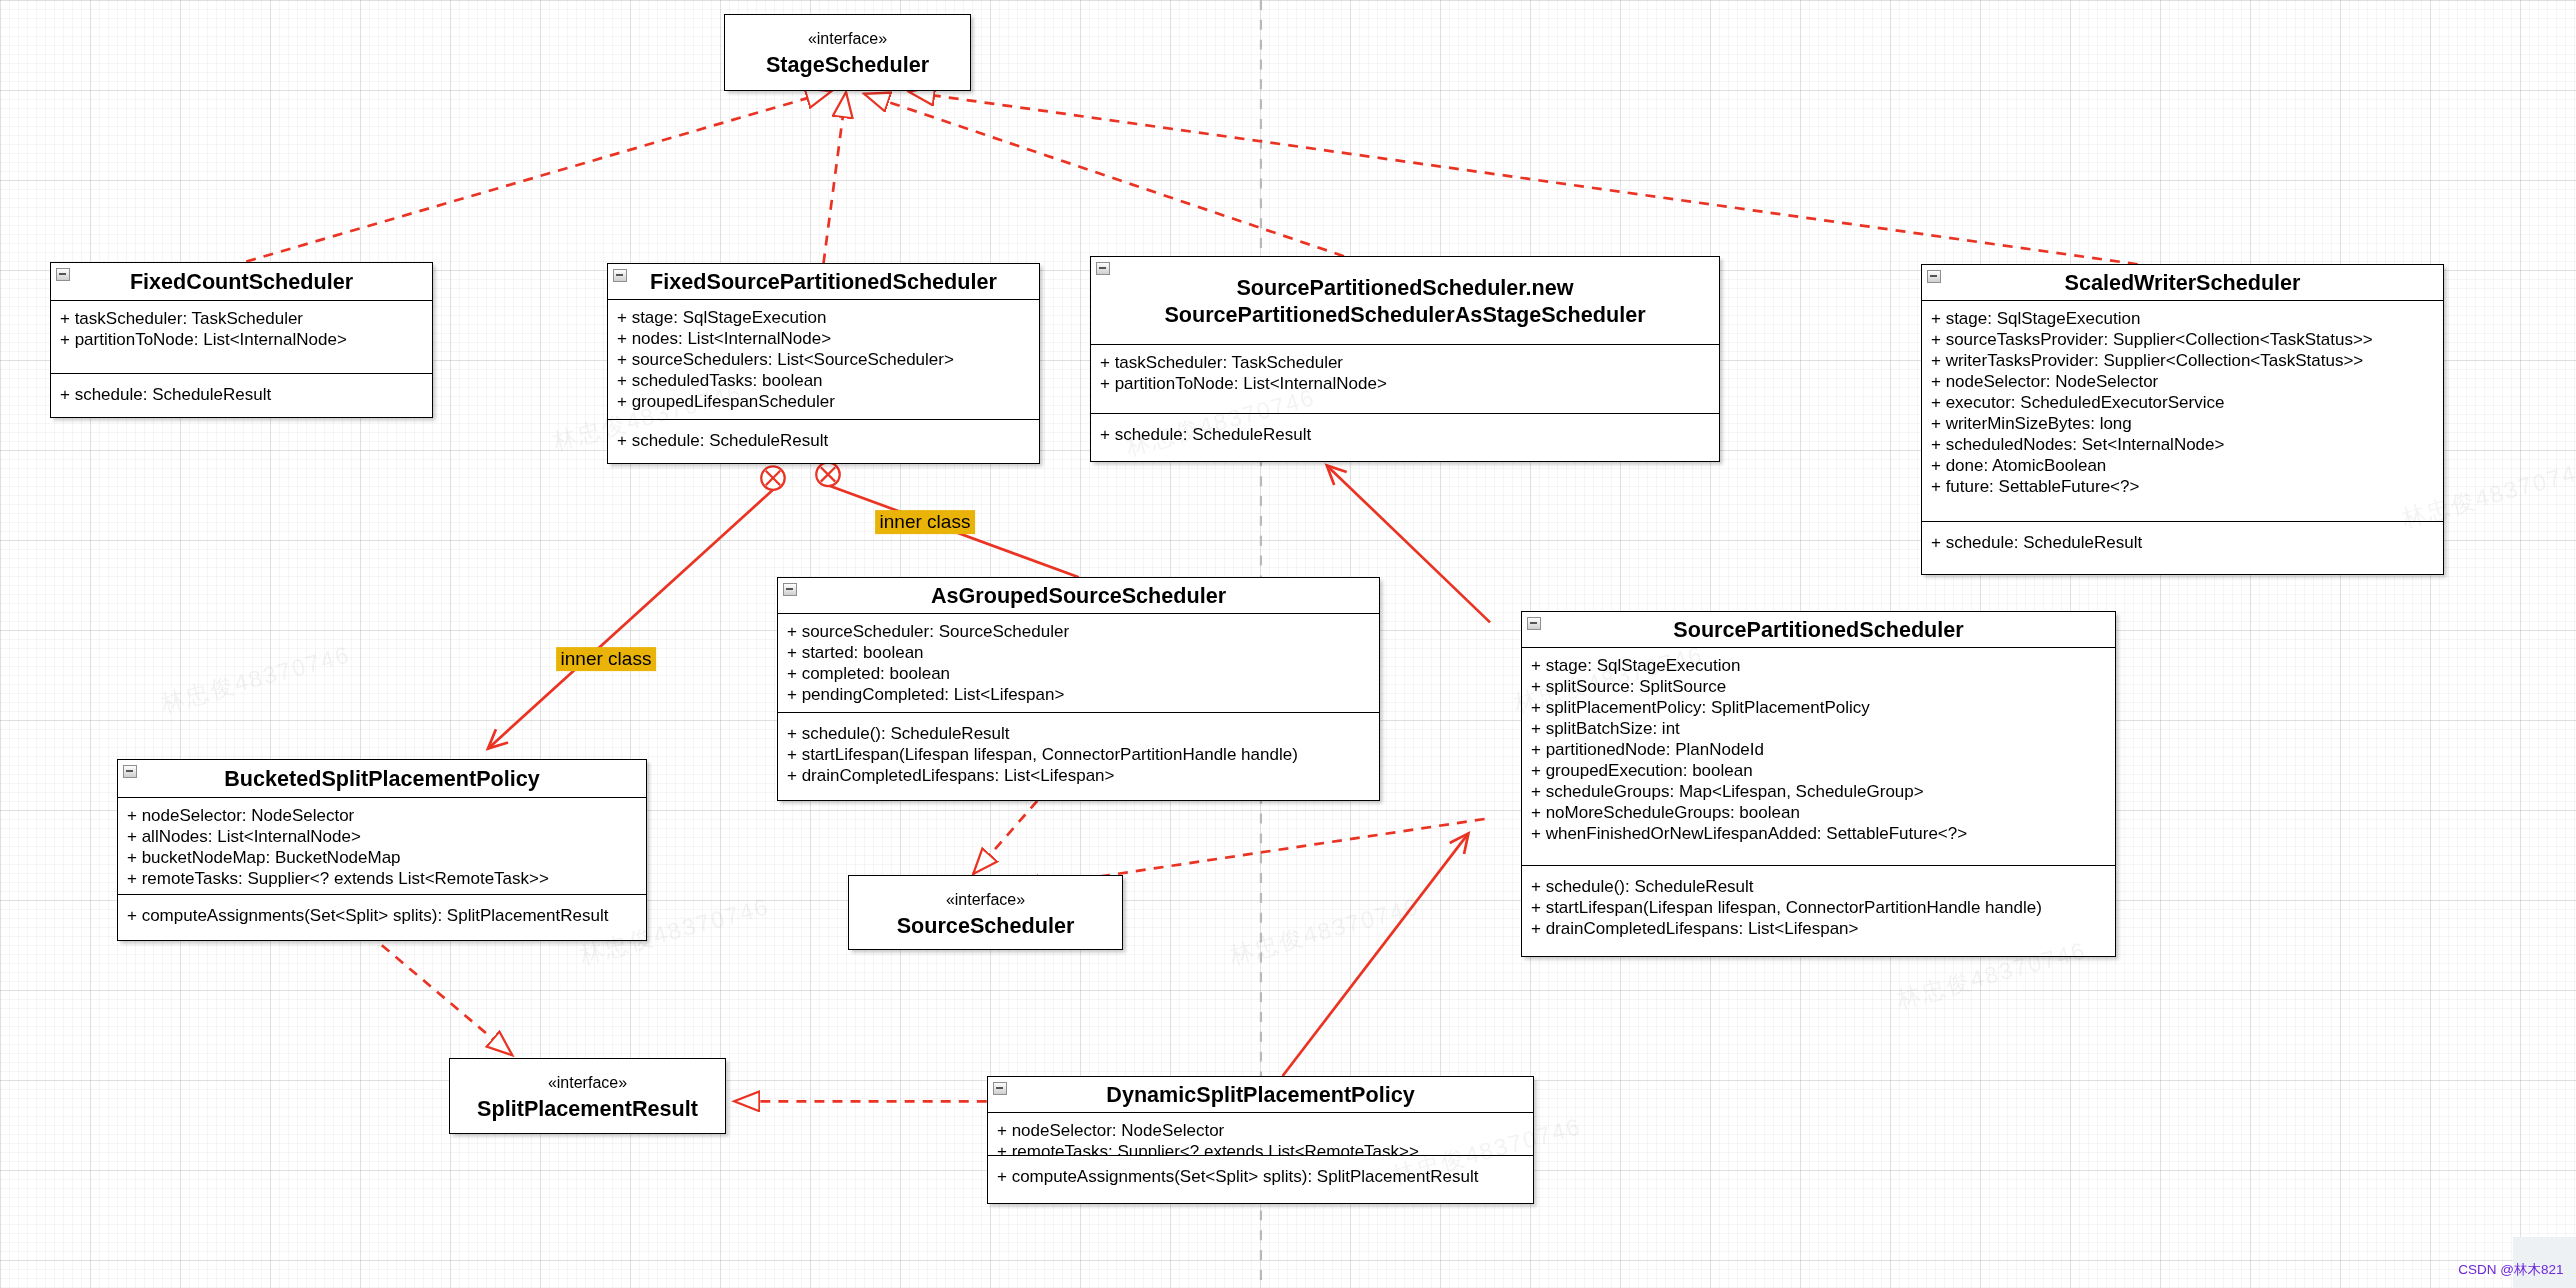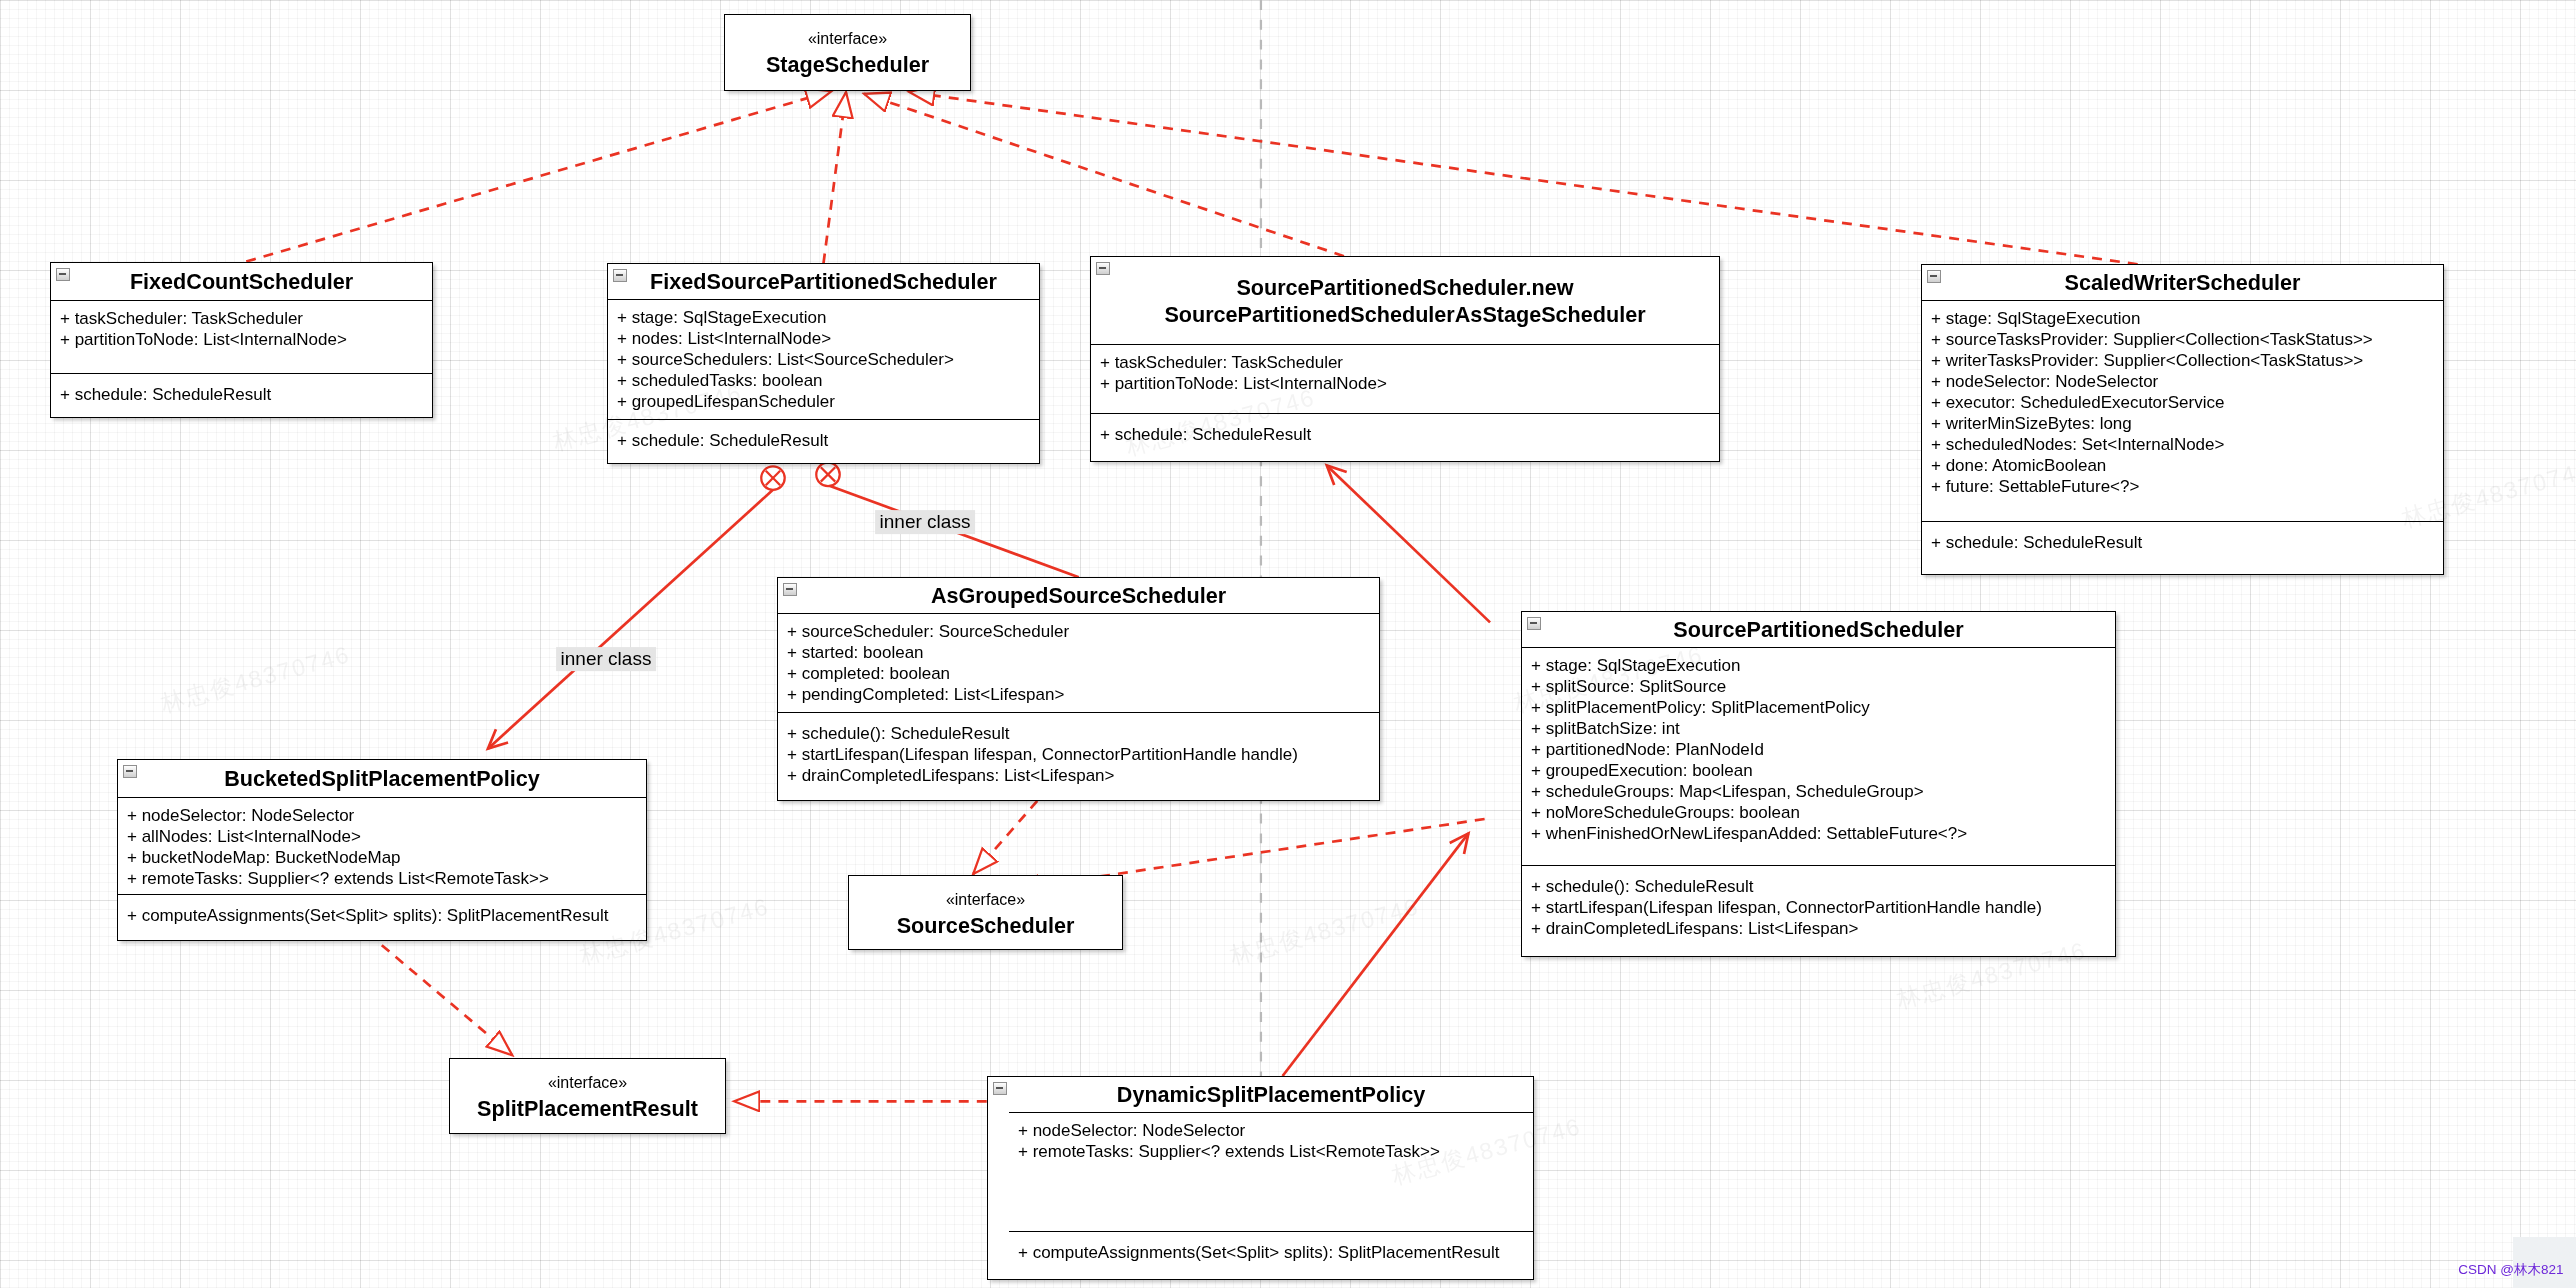--- a/index.html
+++ b/index.html
@@ -39,21 +39,21 @@
   .collapse-btn{
     position:absolute;left:4.5px;top:4.5px;width:14.4px;height:13.5px;
     border:0.9px solid #8f8f8f;background:linear-gradient(#fefefe,#cfcfcf);
     display:flex;align-items:center;justify-content:center;box-sizing:border-box;
   }
   .collapse-btn span{display:block;width:7.2px;height:1.8px;background:#555;}
   #edge-layer{position:absolute;inset:0;pointer-events:none;}
   #edge-layer path, #edge-layer line{pointer-events:stroke;}
   .edge-label{
     position:absolute;transform:translate(-50%,-50%);font-size:19px;color:#000;
-    background:#e5e5e5;padding:0.9px 4.5px;white-space:nowrap;
+    background:#eab308;padding:0.9px 4.5px;white-space:nowrap;
   }
   .watermark{
     position:absolute;transform:rotate(-15deg);font-size:23.5px;letter-spacing:1.8px;
     color:rgba(40,40,40,0.055);white-space:nowrap;pointer-events:none;
   }
   .corner-panel{position:absolute;left:2513px;top:1237px;width:63px;height:51px;background:#eef1f3;}
   .credit{
     position:absolute;right:12.6px;top:1261px;font-size:13.5px;color:#6d28d9;white-space:nowrap;
   }
 </style>
@@ -232,21 +232,21 @@
       </div>
     </div>
     <div class="uml-node iface" style="left: 848px; top: 875px; width: 275px; height: 75px;">
       <div class="stereo">«interface»</div>
       <div class="iface-name">SourceScheduler</div>
     </div>
     <div class="uml-node iface" style="left: 449px; top: 1058px; width: 277px; height: 76px;">
       <div class="stereo">«interface»</div>
       <div class="iface-name">SplitPlacementResult</div>
     </div>
-    <div class="uml-node" style="left: 987px; top: 1076px; width: 547px; height: 204px; padding-left: 21px;">
+    <div class="uml-node" style="left: 987px; top: 1076px; width: 547px; height: 128px;">
       <div class="collapse-btn">
         <span></span>
       </div>
       <div class="uml-title" style="height: 36px;">
         <div>DynamicSplitPlacementPolicy</div>
       </div>
       <div class="uml-attrs">
         <div>+ nodeSelector: NodeSelector</div>
         <div>+ remoteTasks: Supplier&lt;? extends List&lt;RemoteTask&gt;&gt;</div>
       </div>

